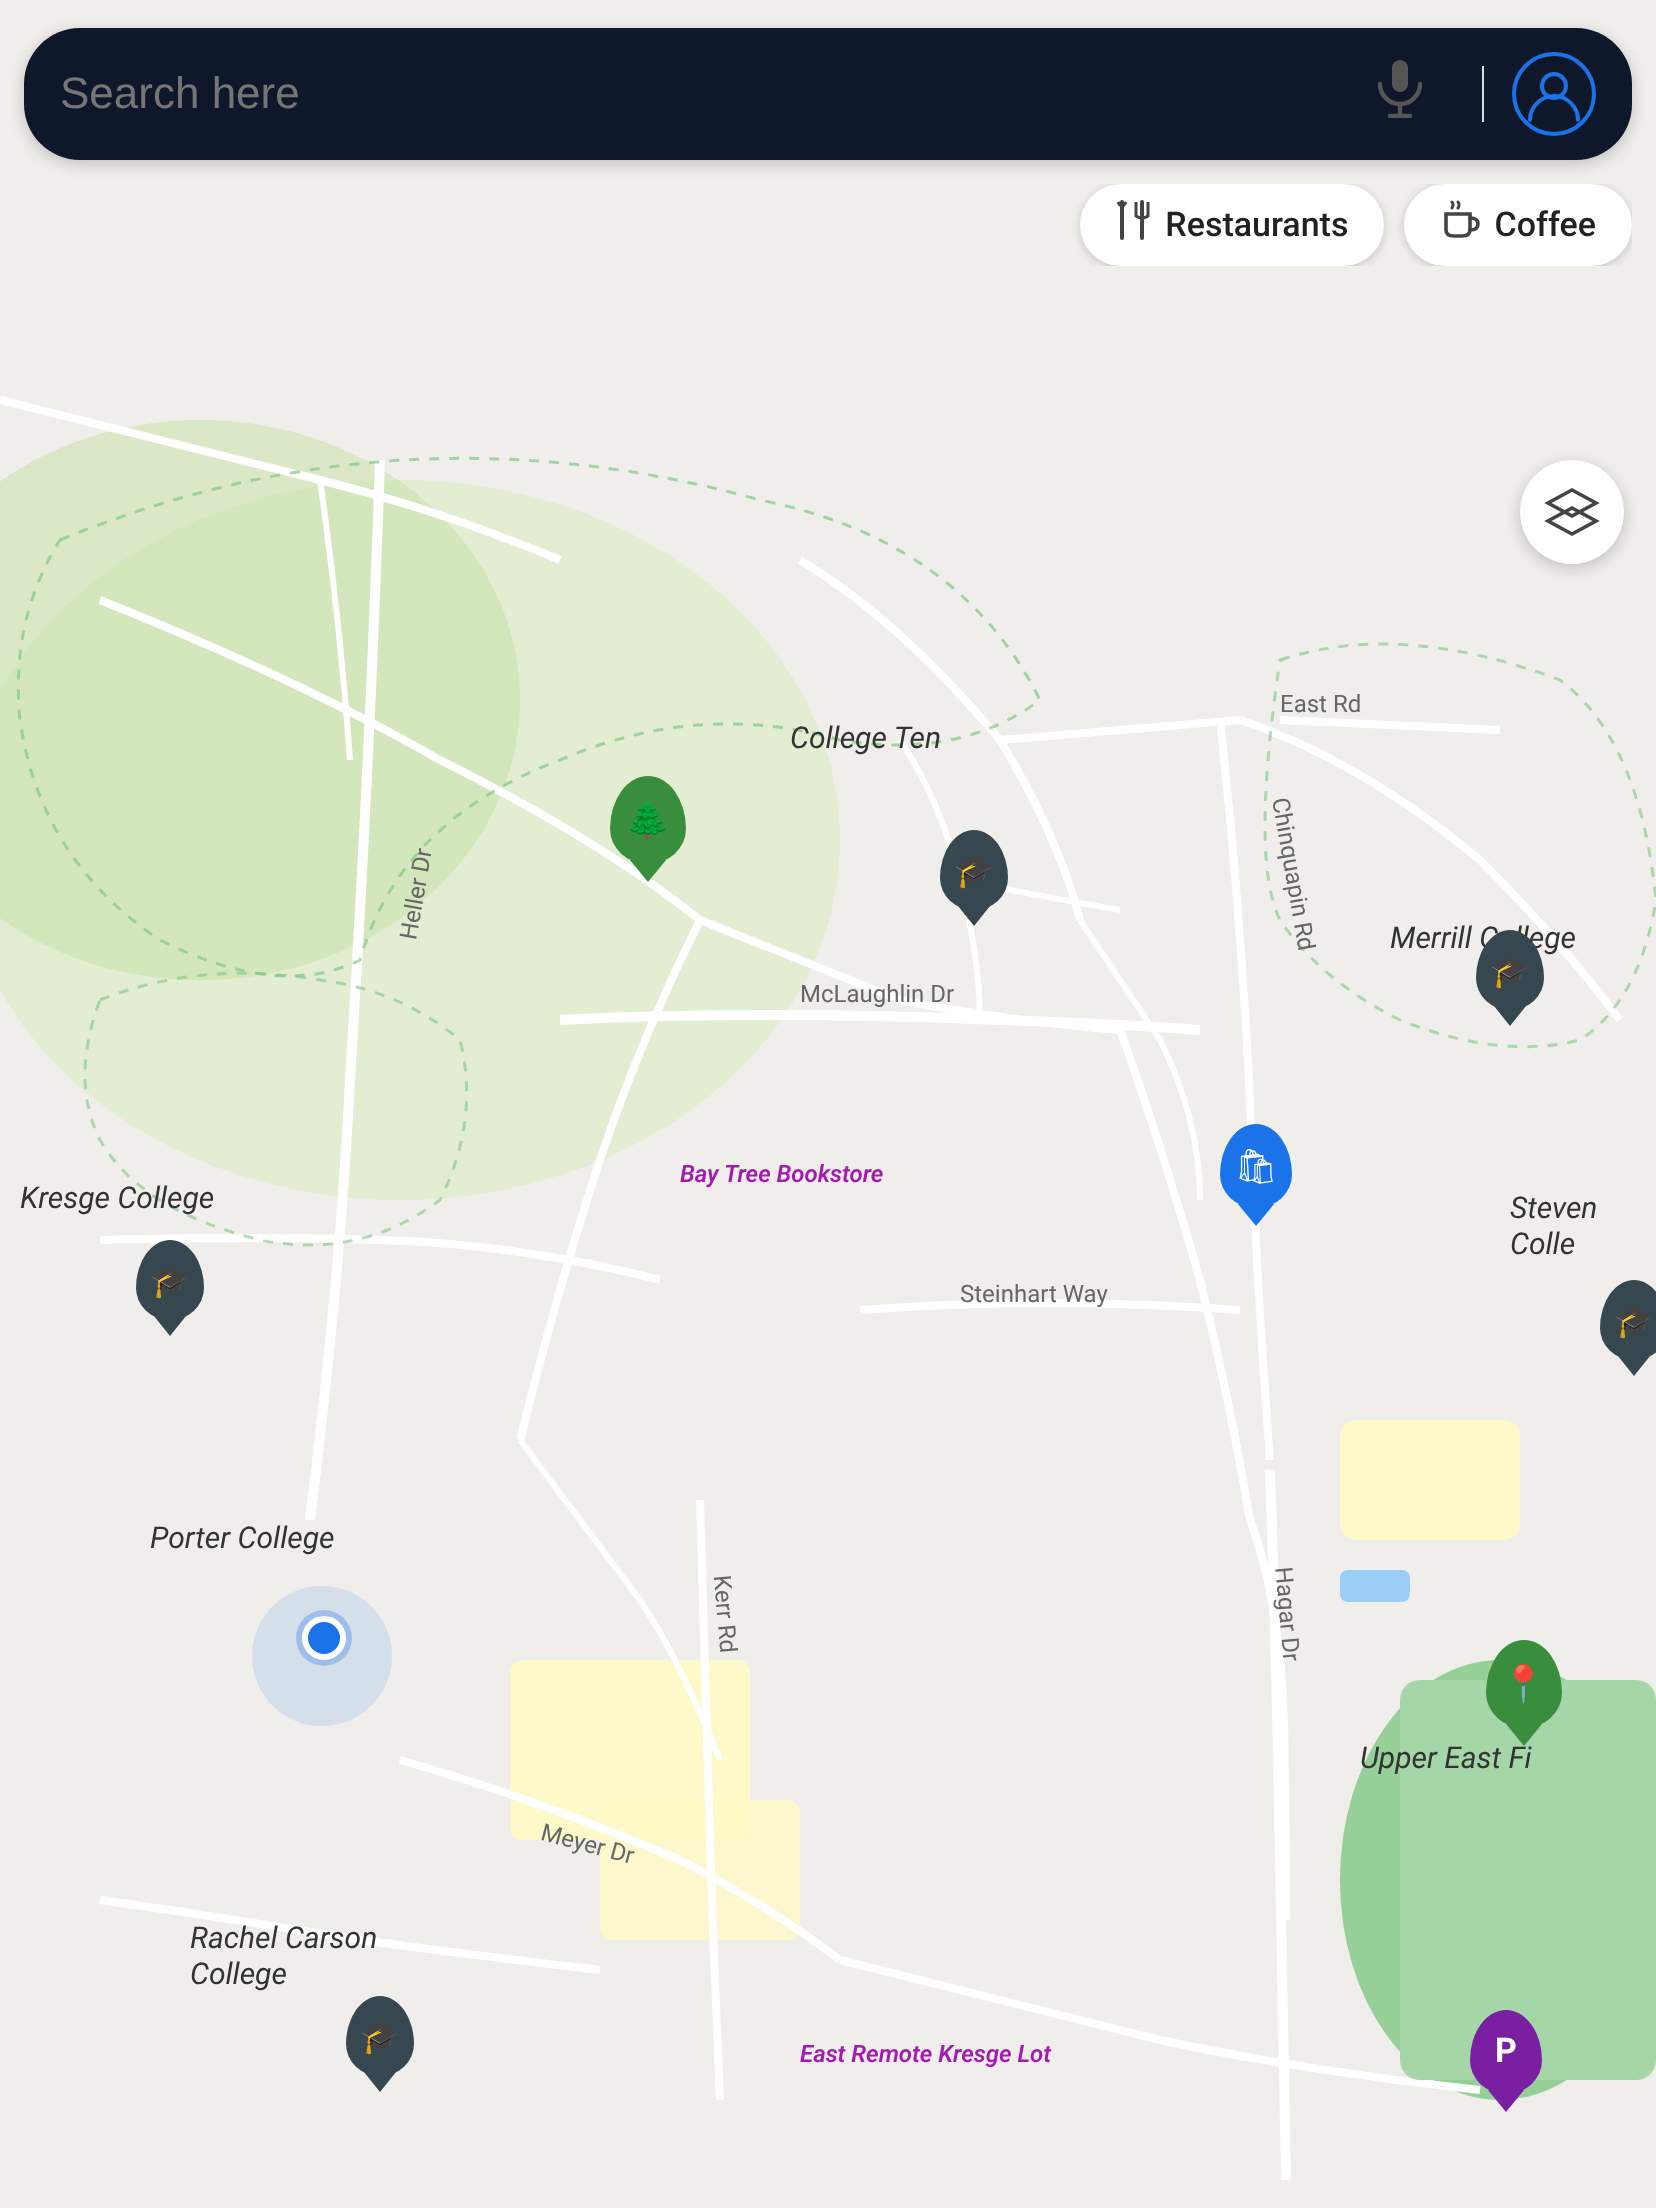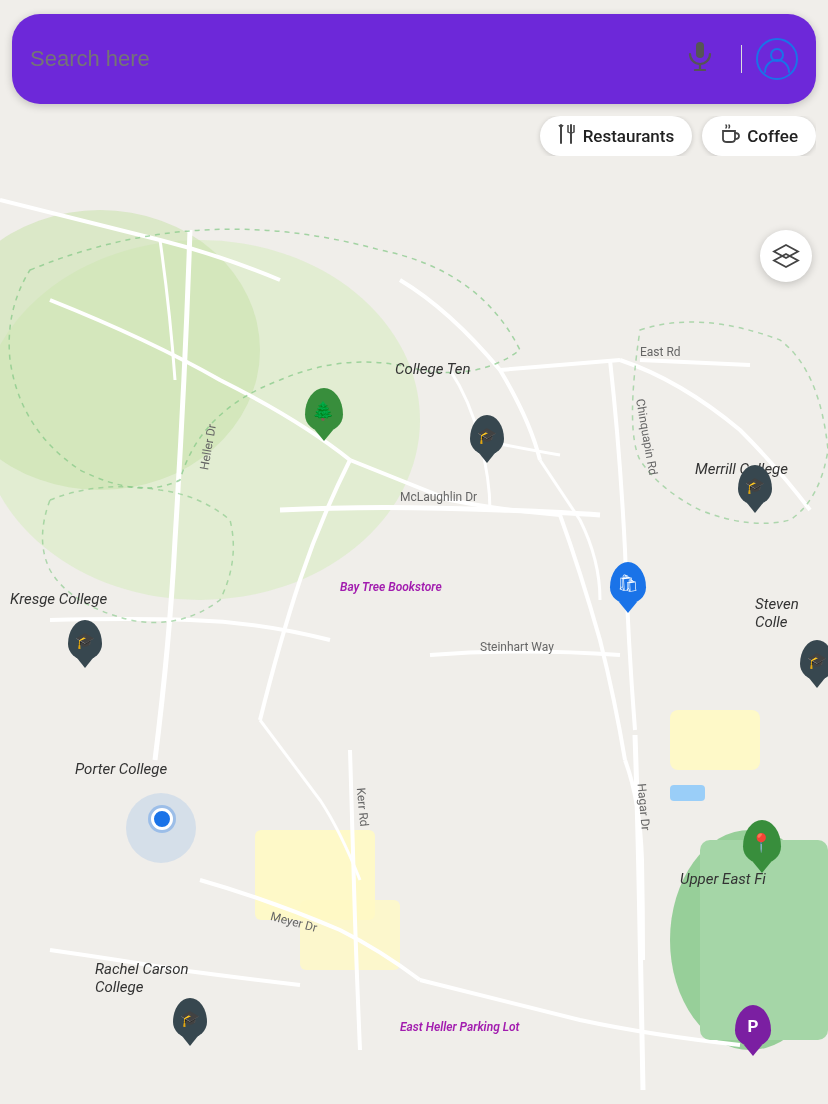--- a/index.html
+++ b/index.html
@@ -26,23 +26,23 @@
       top: 0; left: 0; right: 0;
       padding: 14px 12px 10px;
       background: transparent;
       z-index: 10;
     }
 
     
     .search-bar {
       display: flex;
       align-items: center;
-      background: #6d28d9;
+      background: #0f172a;
       border-radius: 28px;
-      padding: 24px 18px;
+      padding: 12px 18px;
       box-shadow: 0 2px 8px rgba(0,0,0,0.2);
       margin-bottom: 12px;
     }
     .search-input {
       flex: 1;
       border: none;
       outline: none;
       font-size: 22px;
       color: #aaa;
       background: transparent;
@@ -388,21 +388,21 @@
   <div class="road-label" style="left:270px; top:915px; transform:rotate(15deg);">Meyer Dr</div>
 
   <div class="map-label map-label-dark" style="left:395px; top:360px;">College Ten</div>
   <div class="map-label map-label-dark" style="left:695px; top:460px;">Merrill College</div>
   <div class="map-label map-label-dark" style="left:10px; top:590px;">Kresge College</div>
   <div class="map-label map-label-blue" style="left:340px; top:580px;">Bay Tree Bookstore</div>
   <div class="map-label map-label-dark" style="left:755px; top:595px;">Steven<br>Colle</div>
   <div class="map-label map-label-dark" style="left:75px; top:760px;">Porter College</div>
   <div class="map-label map-label-dark" style="left:95px; top:960px;">Rachel Carson<br>College</div>
   <div class="map-label map-label-dark" style="left:680px; top:870px;">Upper East Fi</div>
-  <div class="map-label map-label-blue" style="left:400px; top:1020px;">East Heller Parking Lot</div>
+  <div class="map-label map-label-blue" style="left:400px; top:1020px;">East Remote Kresge Lot</div>
 
   <div class="pin" style="left:305px; top:388px;">
     <div class="tree-pin">🌲</div>
   </div>
 
   <div class="pin" style="left:470px; top:415px;">
     <div class="grad-pin">🎓</div>
   </div>
 
   <div class="pin" style="left:738px; top:465px;">

